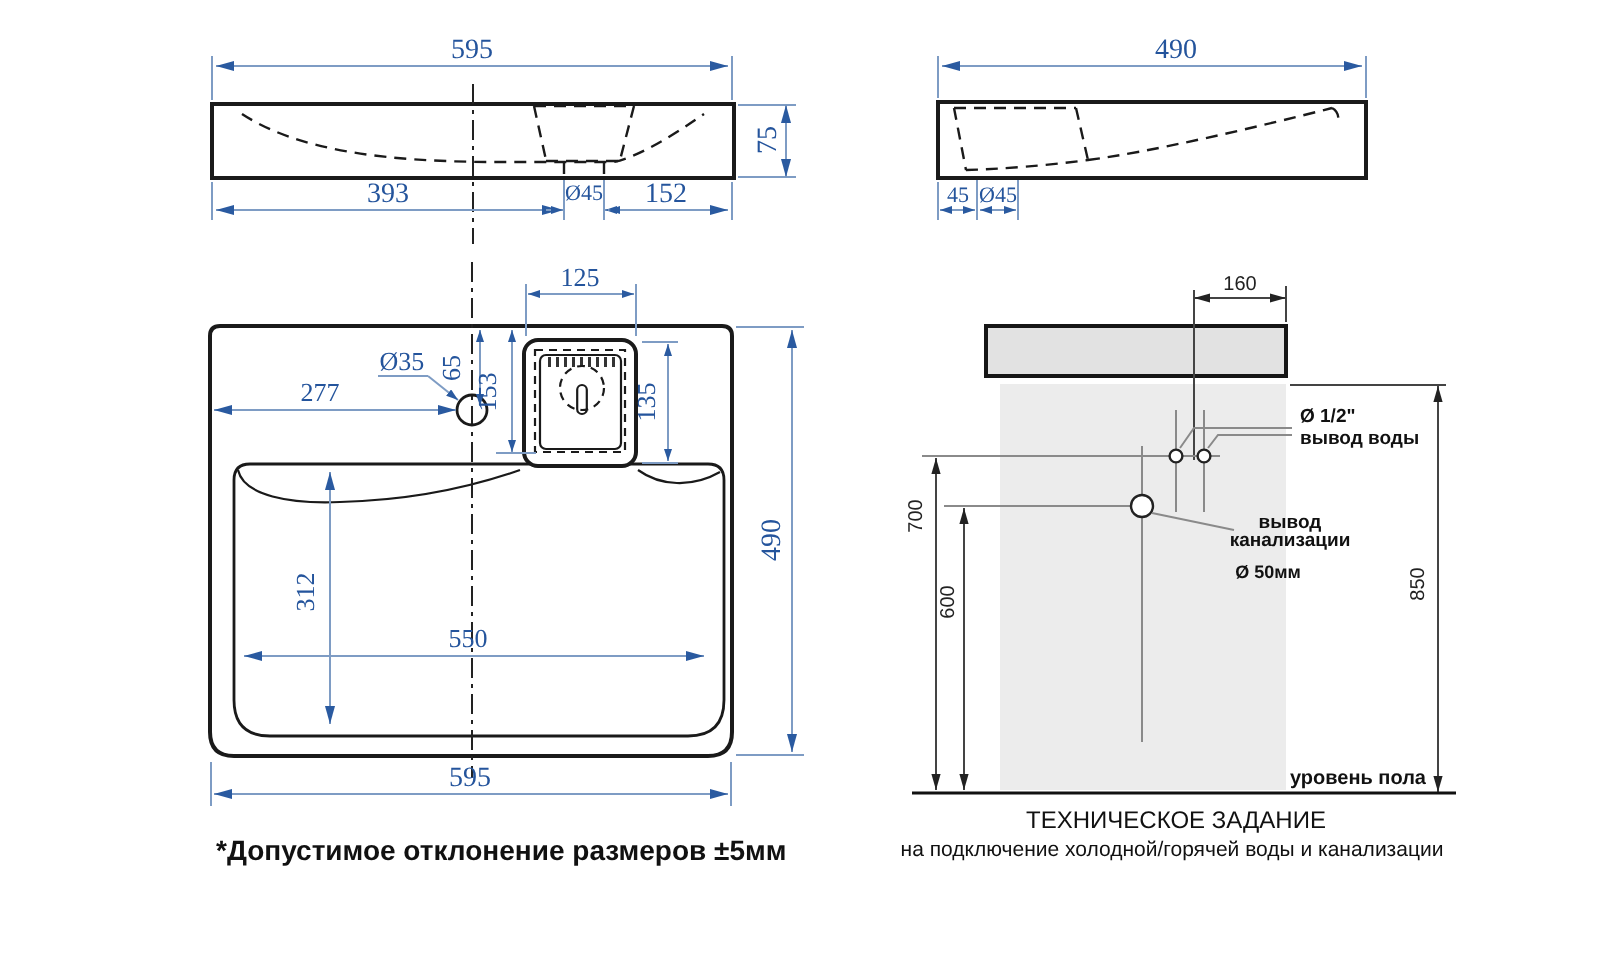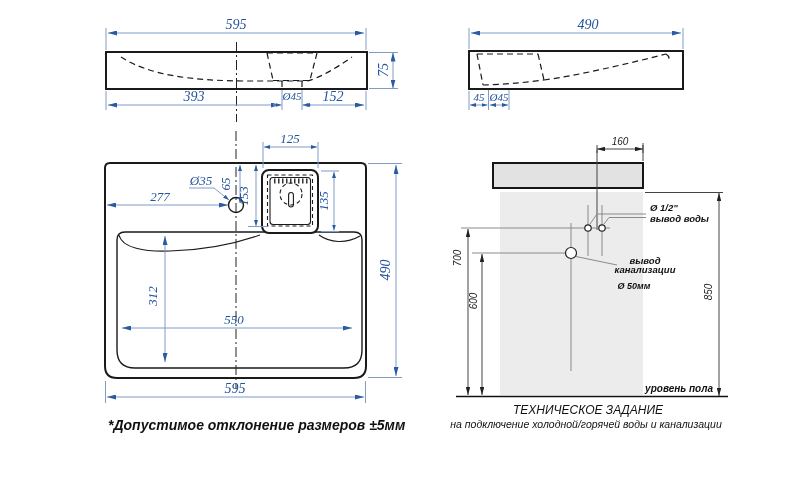--- a/index.html
+++ b/index.html
@@ -1,17 +1,17 @@
 <!DOCTYPE html>
 <html><head>
 <meta charset="utf-8">
 <style>
   html,body{margin:0;padding:0;background:#fff;}
   #canvas{position:relative;width:760px;height:484px;background:#ffffff;overflow:hidden;
-          font-family:"Liberation Sans",sans-serif;font-style:italic;}
+          font-family:"Liberation Sans",sans-serif;}
   svg{position:absolute;left:0;top:0;}
   .oline{fill:#fff;stroke:#1a1a1a;stroke-width:2;}
   .iline{fill:none;stroke:#1a1a1a;stroke-width:1.4;}
   .thin{fill:none;stroke:#1a1a1a;stroke-width:1.1;}
   .dline{fill:none;stroke:#1a1a1a;stroke-width:1.2;stroke-dasharray:6 4;}
   .dline2{fill:none;stroke:#1a1a1a;stroke-width:1.1;stroke-dasharray:4 3;}
   .cline{fill:none;stroke:#222;stroke-width:1;stroke-dasharray:10 3 2 3;}
   .dim{fill:none;stroke:#7e9cc4;stroke-width:1;}
   .gline{fill:none;stroke:#8a8a8a;stroke-width:1;}
   .kdim{fill:none;stroke:#444;stroke-width:1;}

